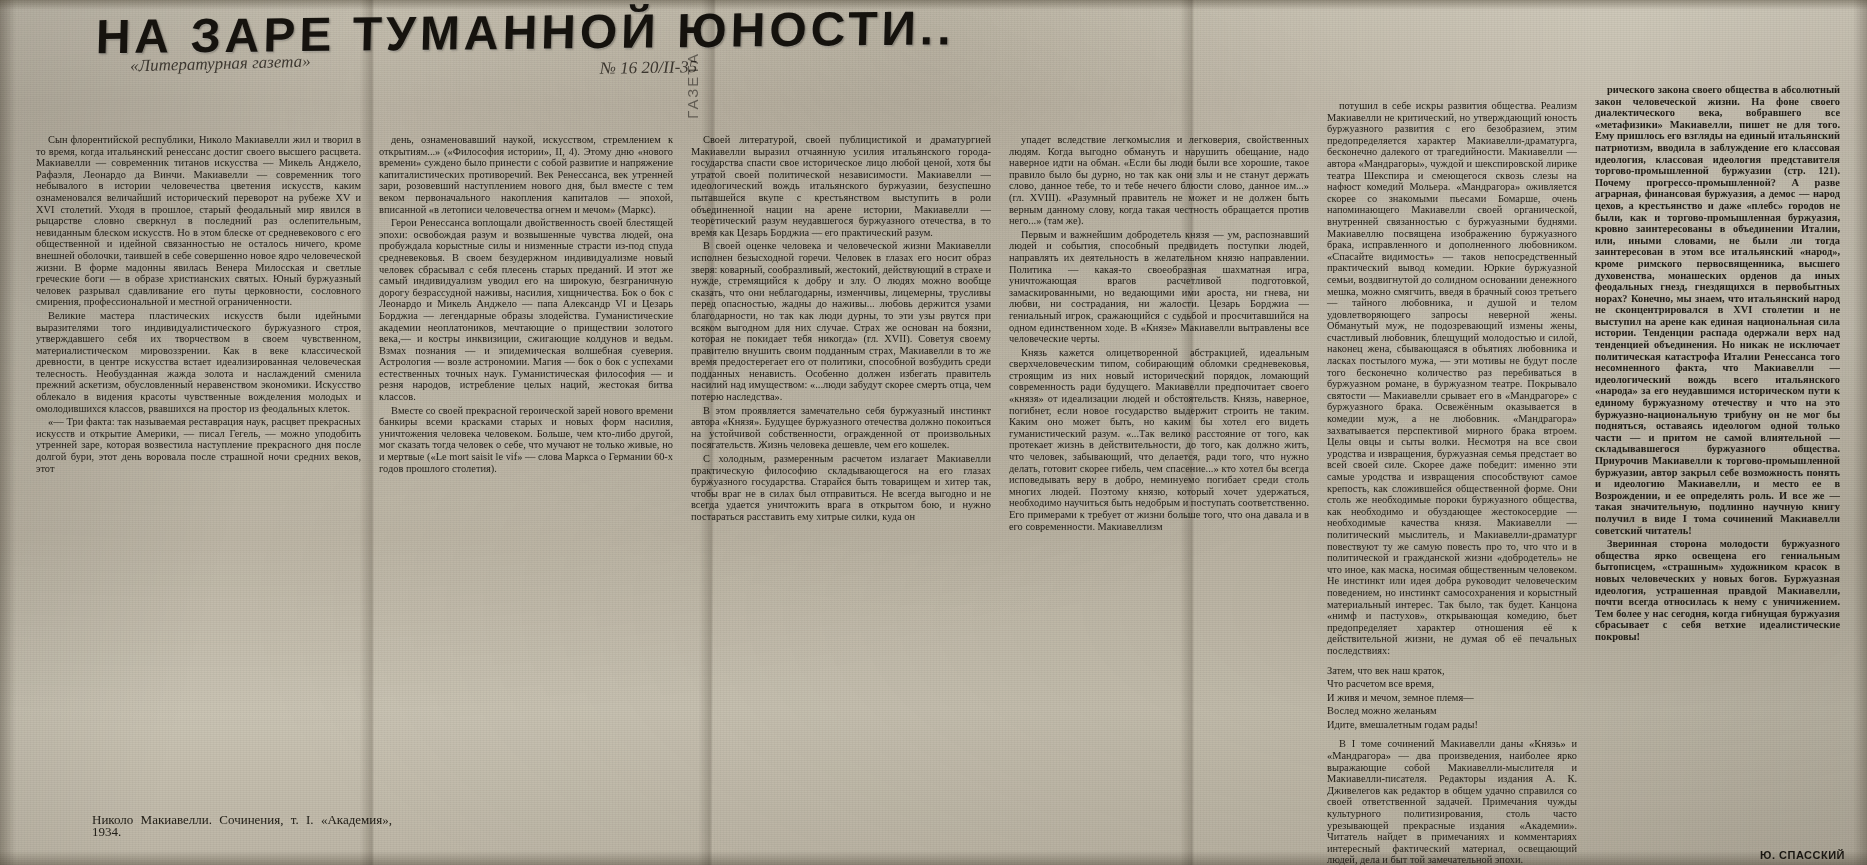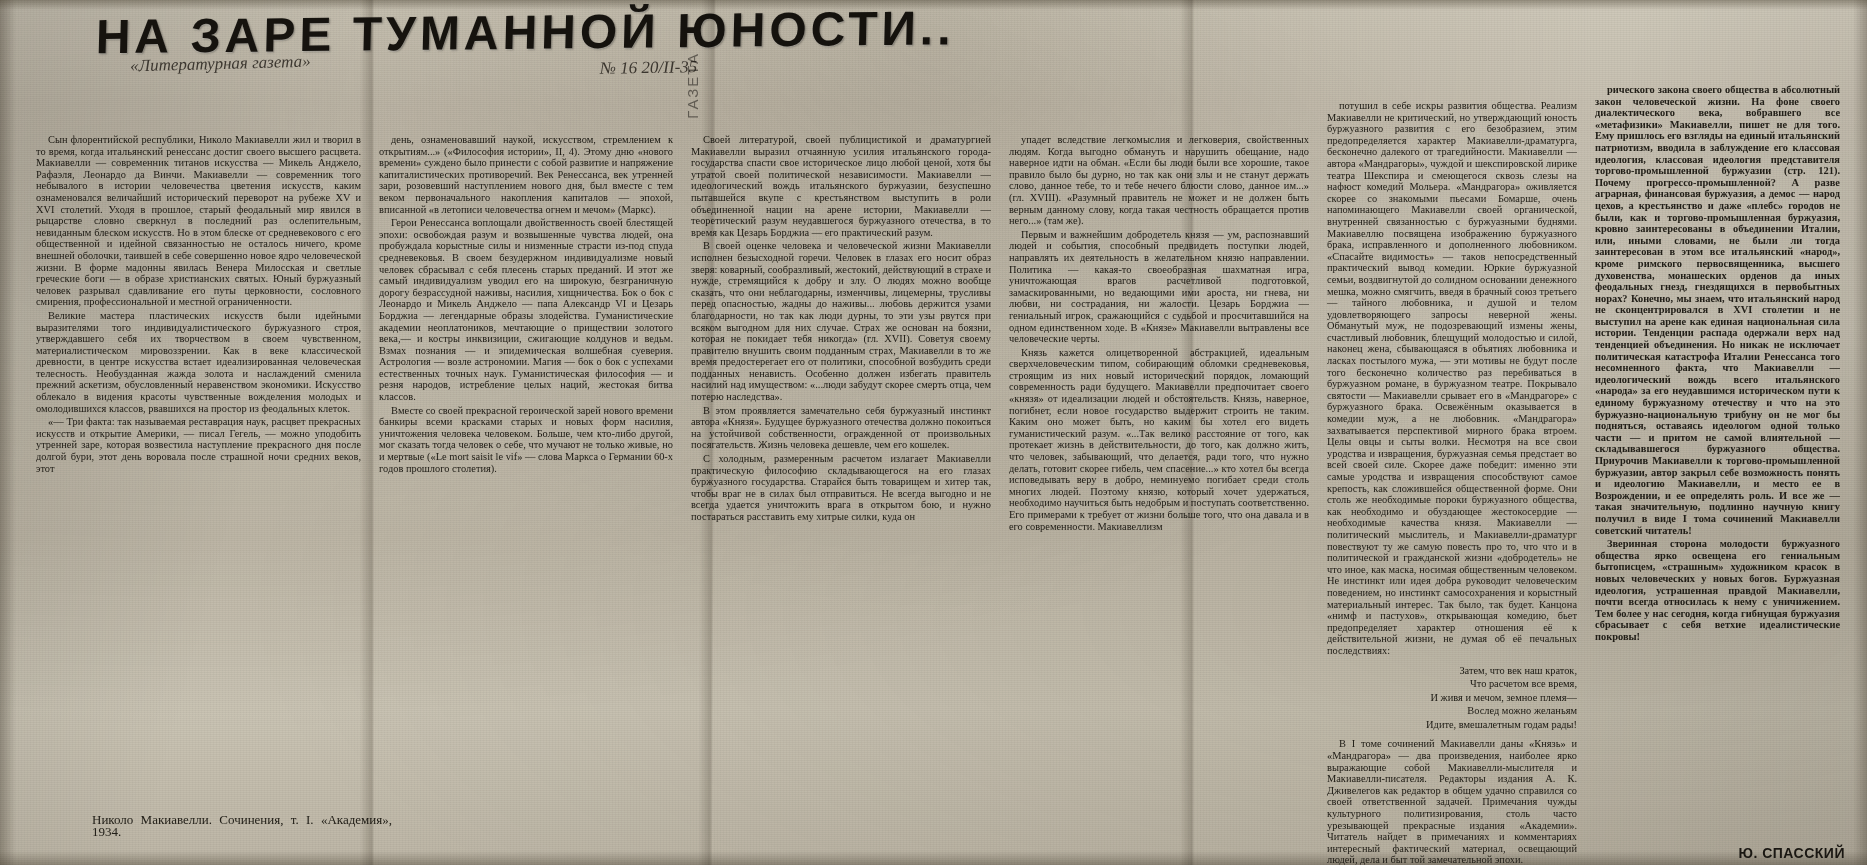--- a/index.html
+++ b/index.html
@@ -108,40 +108,40 @@
   .c2 { width: 312px; }
   .c3 { width: 318px; }
   .c4 { width: 318px; }
   .c5 { width: 268px; margin-top: 16px; }
   .c6 { width: 263px; font-weight: bold; }
 
   .col p {
     margin: 0 0 2px 0;
     text-indent: 12px;
   }
-  .col p.center { text-align: right; text-indent: 0; }
+  .col p.center { text-align: left; text-indent: 0; }
 
   .col .spacer { height: 6px; }
 
   .byline {
     position: absolute;
     left: 30px;
     bottom: 6px;
     font-size: 13px;
     line-height: 12px;
     width: 300px;
     color: #232019;
     margin-left: 44px;
   }
   .signature {
     position: absolute;
     right: 22px;
     bottom: 4px;
     font-family: "Liberation Sans", sans-serif;
-    font-size: 14px;
+    font-size: 11px;
     font-weight: bold;
     letter-spacing: 0.5px;
     color: #1b1813;
   }
 
   .torn-top {
     position: absolute;
     left: 0; right: 0; top: 0;
     height: 10px;
     background: linear-gradient(180deg, rgba(80,72,55,0.45), rgba(0,0,0,0));

